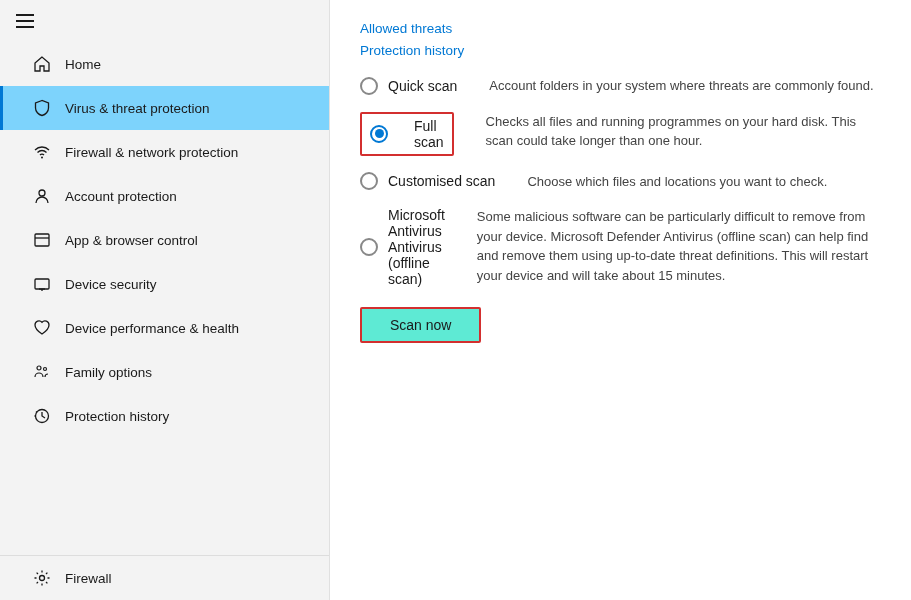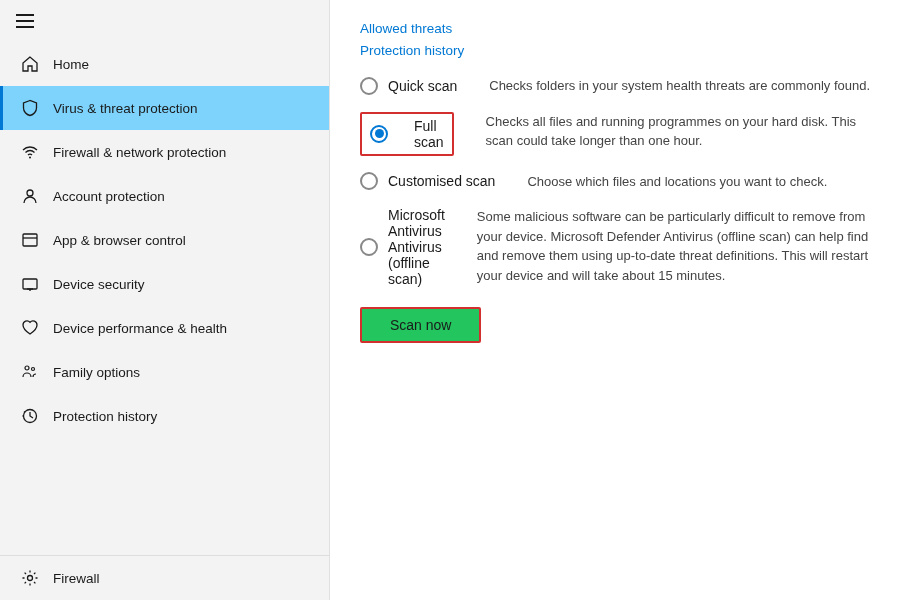--- a/index.html
+++ b/index.html
@@ -42,21 +42,21 @@
     .hamburger-icon span {
       display: block;
       width: 18px;
       height: 2px;
       background: #1a1a1a;
     }
 
     .nav-item {
       display: flex;
       align-items: center;
-      padding: 11px 16px;
+      padding: 11px 28px;
       cursor: pointer;
       border-left: 3px solid transparent;
       transition: background 0.1s;
     }
     .nav-item.active {
       background: #7dd3fc;
       border-left: 3px solid #0078d4;
     }
 
     .nav-icon {
@@ -163,21 +163,21 @@
       color: #444;
       margin-left: 28px;
       line-height: 1.5;
     }
 
     .scan-now-btn {
       display: inline-flex;
       align-items: center;
       justify-content: center;
       padding: 8px 28px;
-      background: #22c55e;
+      background: #5eead4;
       border: 2px solid #d32f2f;
       cursor: pointer;
       font-size: 14px;
       font-family: 'Segoe UI', Arial, sans-serif;
       color: #1a1a1a;
       margin-top: 20px;
       border-radius: 2px;
     }
 
     
@@ -313,21 +313,21 @@
     <a>Protection history</a>
   </div>
 
   <div class="scan-options">
 
     <div class="scan-option">
       <div class="scan-option-header">
         <div class="radio-outer"></div>
         <span class="scan-option-label">Quick scan</span>
       </div>
-      <div class="scan-option-desc">Checks folders in your system health threats are commonly found.</div>
+      <div class="scan-option-desc">Account folders in your system where threats are commonly found.</div>
     </div>
 
     <div class="scan-option">
       <div class="scan-option-header">
         <div class="full-scan-box">
           <div class="radio-outer selected"></div>
           <span class="scan-option-label">Full scan</span>
         </div>
       </div>
       <div class="scan-option-desc">Checks all files and running programmes on your hard disk. This scan could take longer than one hour.</div>

